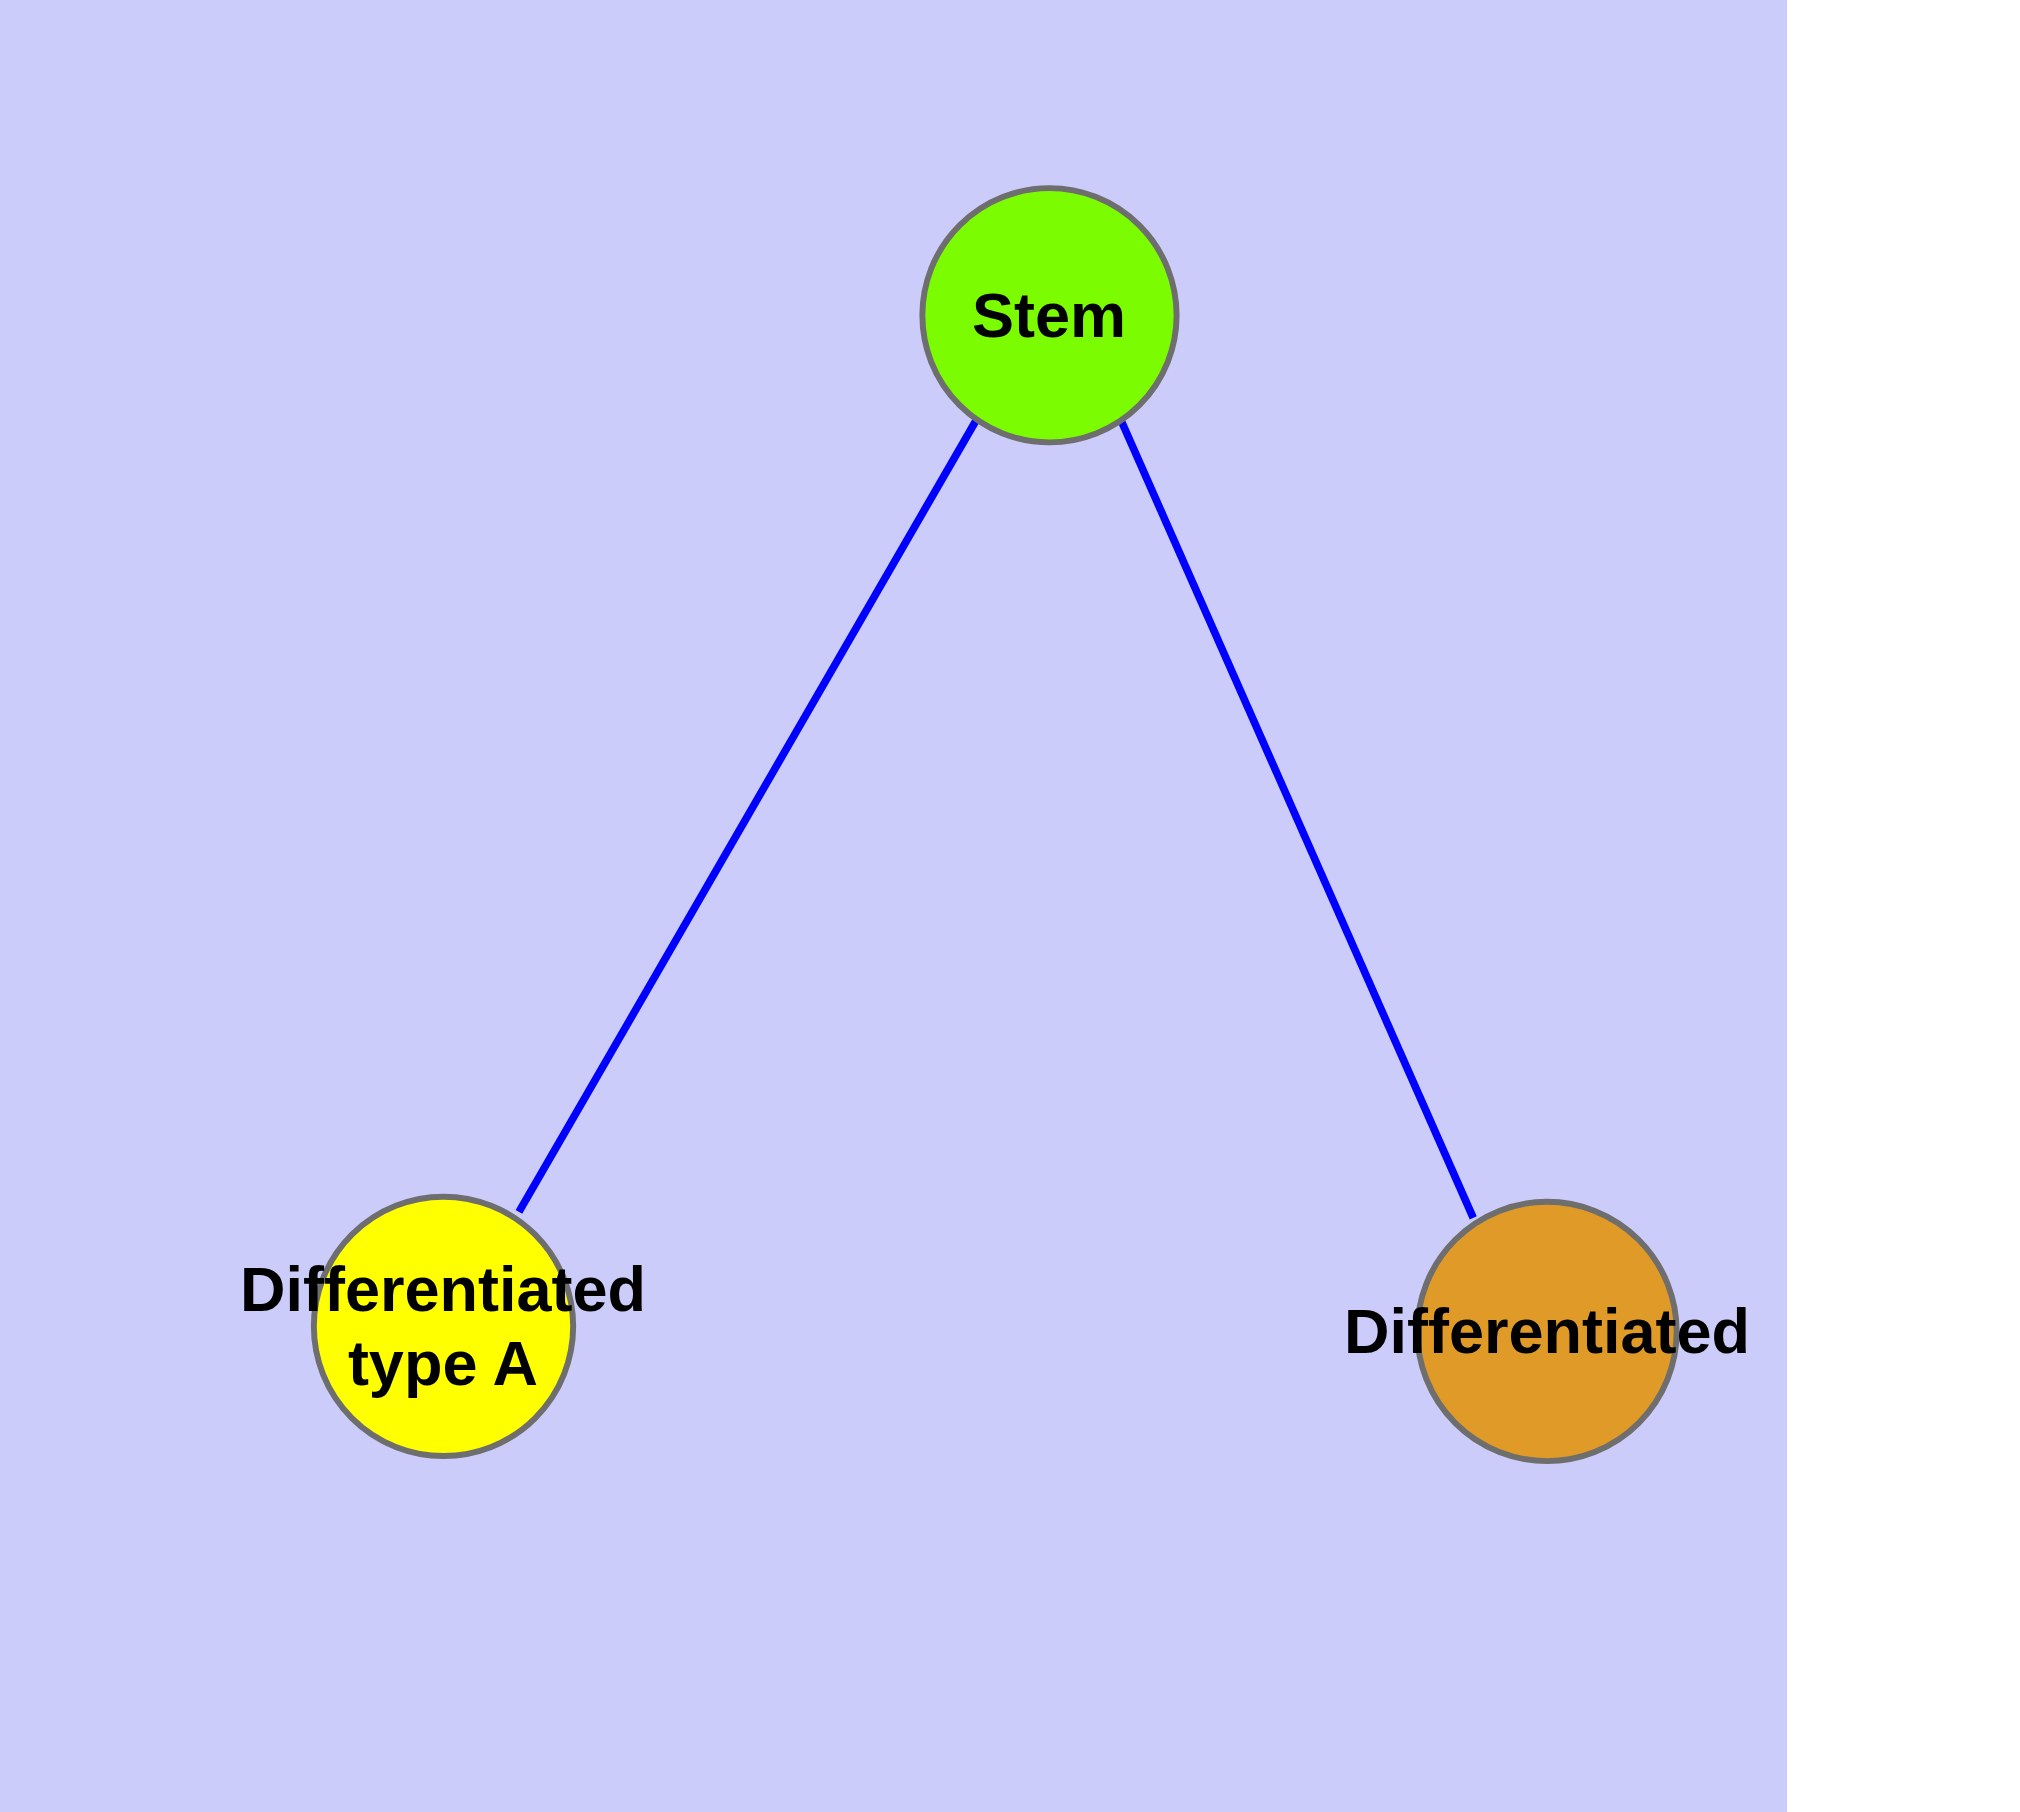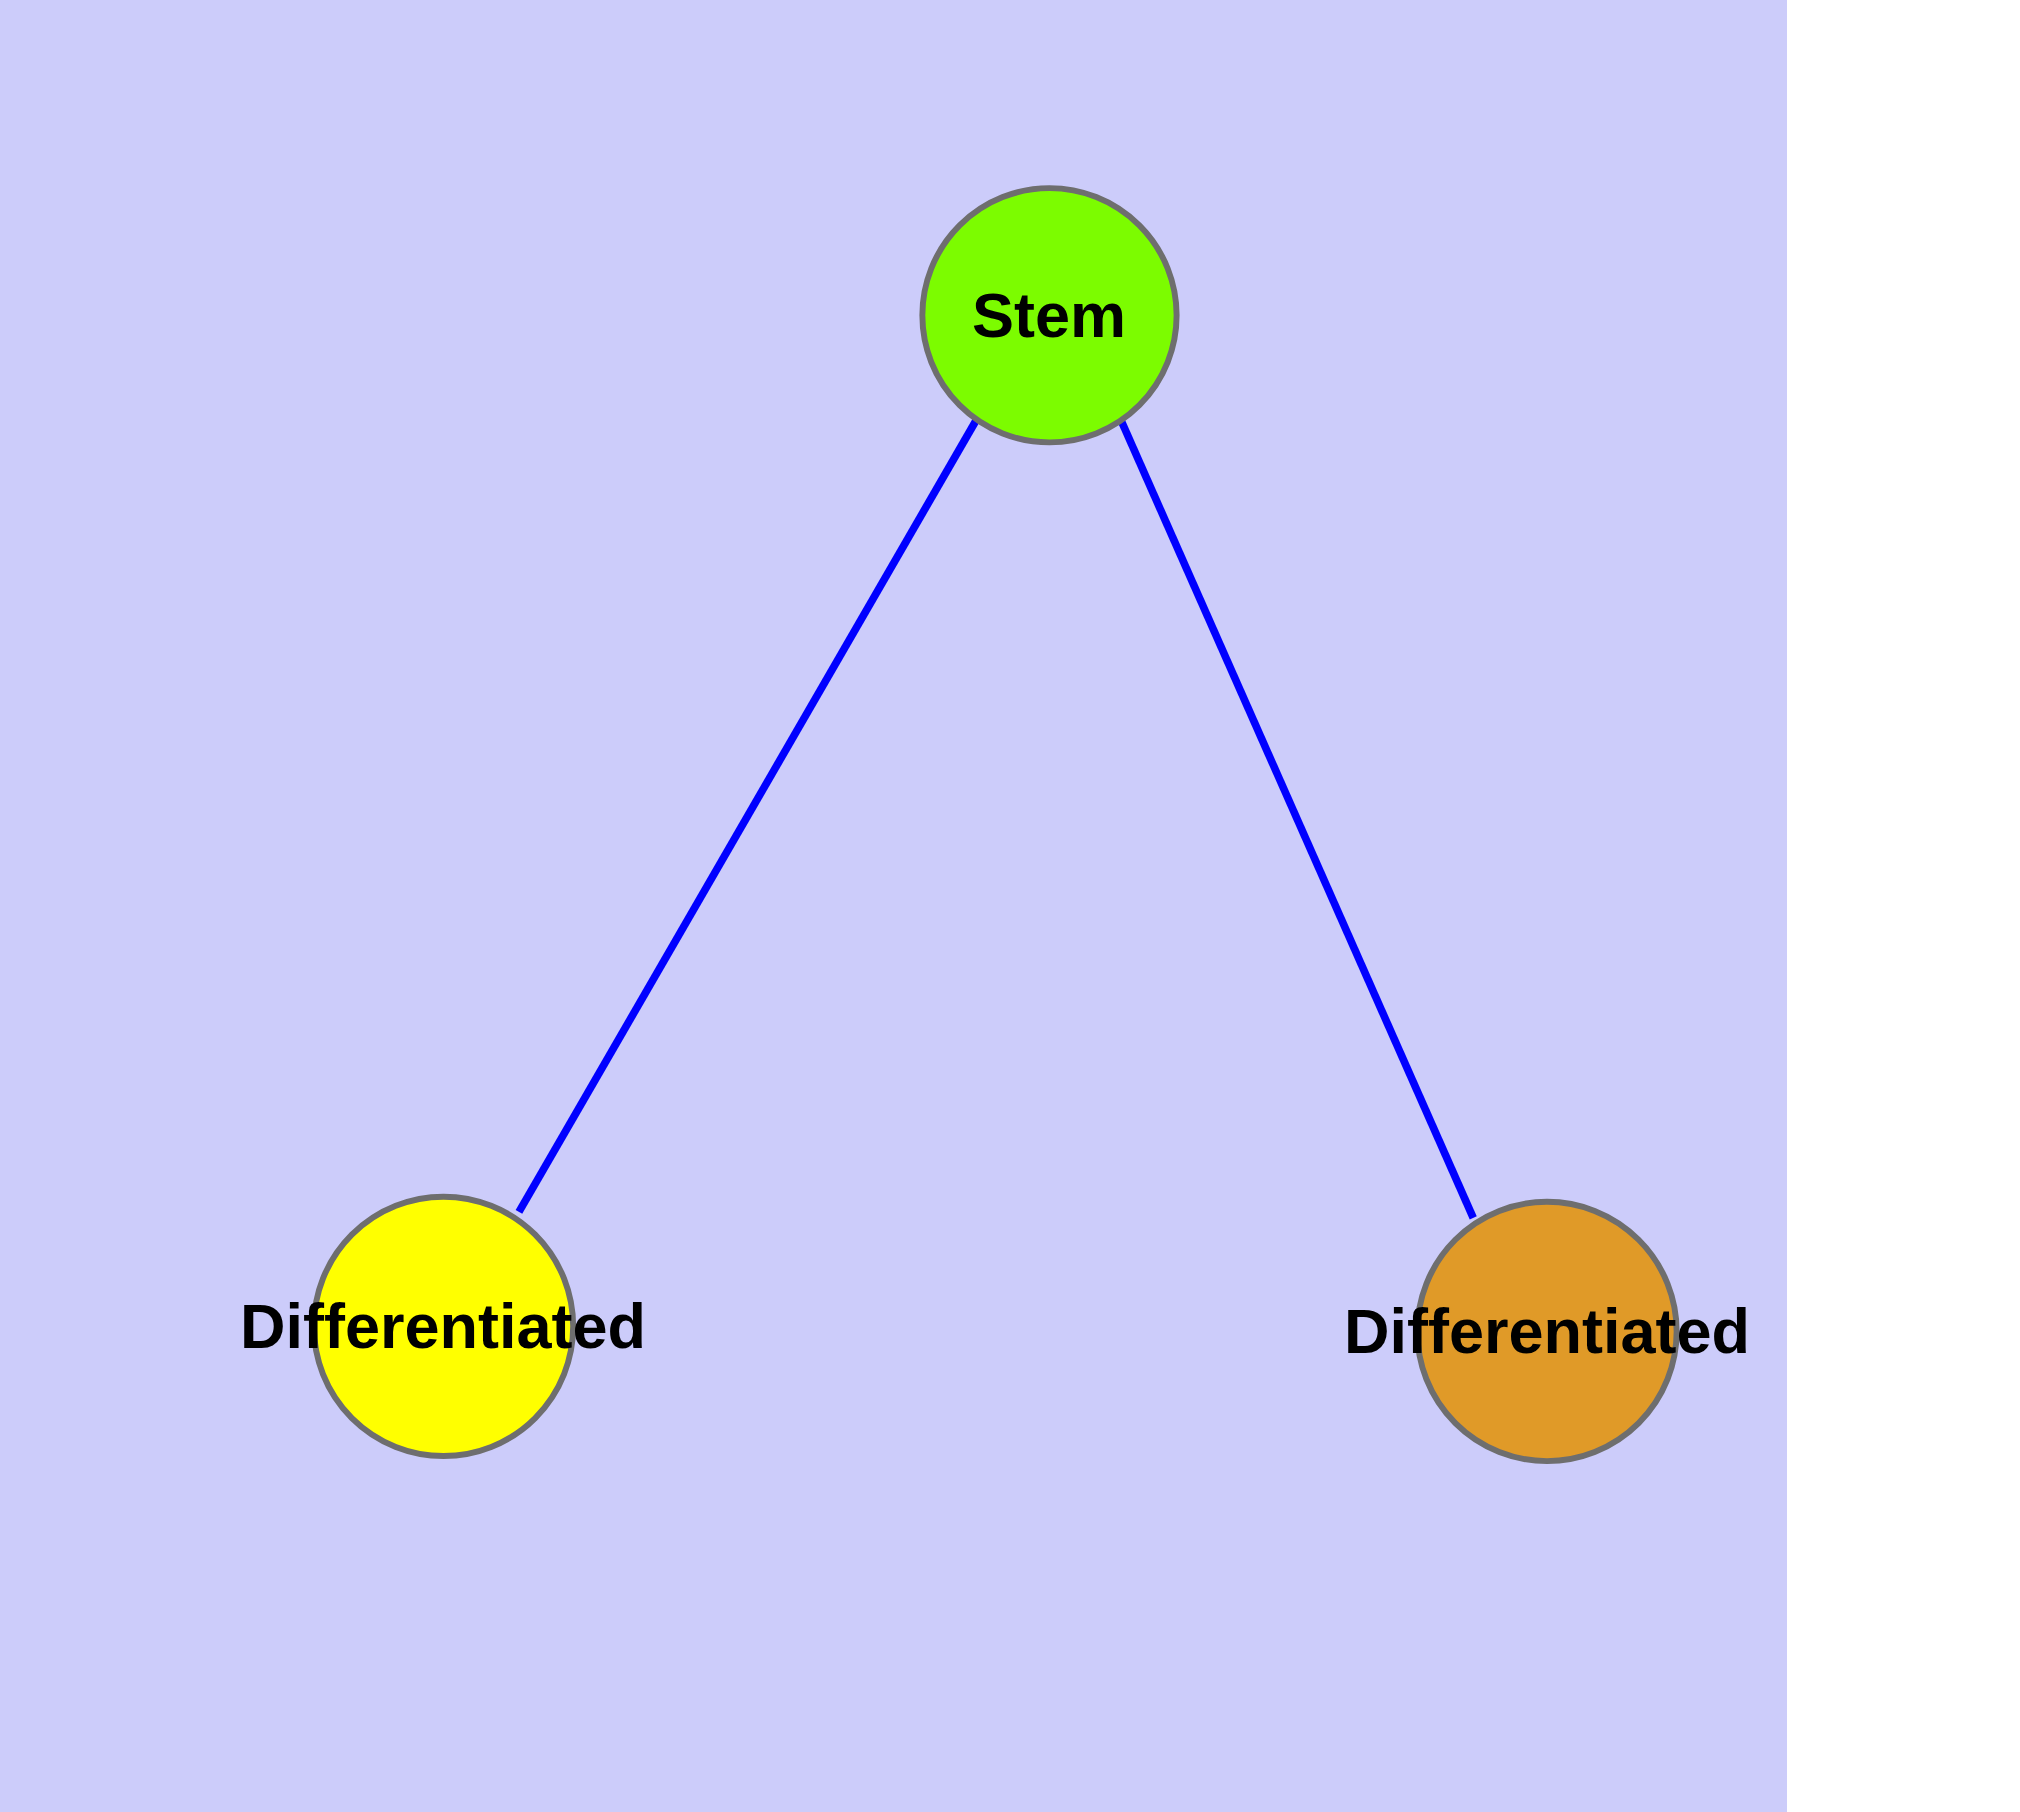--- a/index.html
+++ b/index.html
@@ -61,20 +61,21 @@
       <circle class="graph-node" cx="1825" cy="1571" r="153" fill="#e09a28" stroke="#6e6e6e" stroke-width="7"></circle>
     </g>
   </svg>
 
   <div class="node-label label-stem" style="left: 1049px; top: 315px; font-size: 63px; color: rgb(0, 0, 0);">
     <span class="label-line">Stem</span>
   </div>
 
   <div class="node-label label-diff" style="left: 443px; top: 1326px; font-size: 63px; color: rgb(0, 0, 0);">
     <span class="label-line">Differentiated</span>
+    <span class="label-line">type A</span>
   </div>
 
   <div class="node-label label-diff" style="left: 1547px; top: 1331px; font-size: 63px; color: rgb(0, 0, 0);">
     <span class="label-line">Differentiated</span>
   </div>
 
 </div>
 
 
 </body></html>

